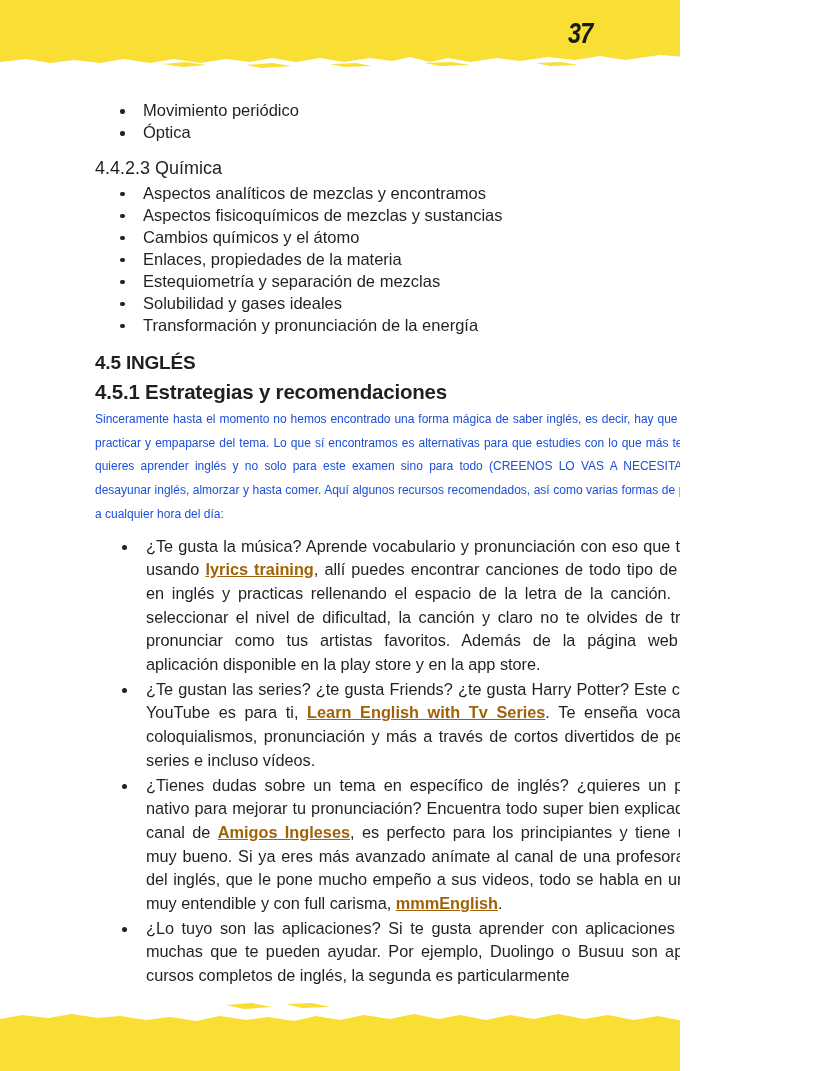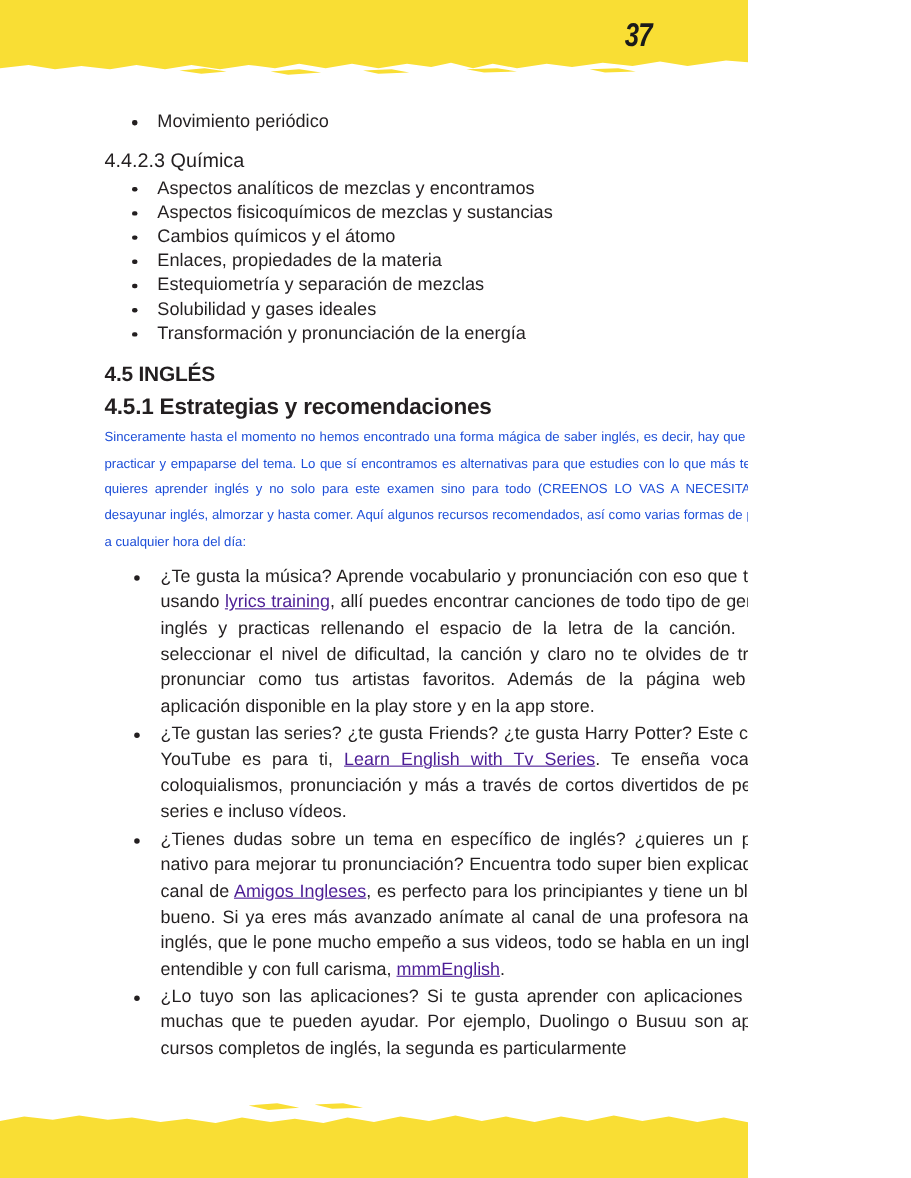--- a/index.html
+++ b/index.html
@@ -134,22 +134,23 @@
     left: 27px;
     top: 10px;
     width: 5px;
     height: 5px;
     border-radius: 50%;
     background: #231f20;
   }
   .main-list > li b { font-weight: normal; }
 
   a.doclink {
-    color: #4c1d95;
+    color: #a16207;
     text-decoration: underline;
+    font-weight: bold;
   }
 </style>
 </head>
 <body>
 
 <div class="page">
 
   <div class="banner banner-top">
     <svg viewBox="0 0 828 78" preserveAspectRatio="none" xmlns="http://www.w3.org/2000/svg">
       <path fill="#f9de34" d="M0,0 L828,0 L828,52 L812,54 L790,52 L762,57 L735,54 L700,58 L660,55 L625,60 L600,56 L575,60 L548,57 L520,61 L497,58 L470,62 L448,58 L430,62 L410,57 L392,61 L370,58 L344,62 L320,58 L296,62 L272,58 L250,62 L226,59 L200,63 L174,59 L150,63 L124,59 L100,63 L74,60 L50,63 L26,59 L0,62 Z"></path>
@@ -168,20 +169,21 @@
       <path fill="#f9de34" d="M0,26 L22,22 L48,25 L72,21 L98,25 L120,23 L146,27 L170,24 L196,28 L220,23 L246,27 L268,24 L294,28 L316,23 L340,27 L364,22 L390,26 L414,21 L438,26 L460,22 L486,27 L510,22 L534,26 L558,21 L584,26 L608,22 L634,27 L658,23 L684,28 L710,24 L736,28 L760,24 L786,28 L810,24 L828,27 L828,78 L0,78 Z"></path>
       <path fill="#f9de34" d="M226,12 L252,10 L272,14 L244,16 Z"></path>
       <path fill="#f9de34" d="M286,11 L312,10 L330,14 L302,15 Z"></path>
     </svg>
   </div>
 
   <div class="content">
 
     <ul class="simple-list">
       <li>Movimiento periódico</li>
+      <li>Óptica</li>
     </ul>
 
     <h3 class="sub-heading">4.4.2.3 Química</h3>
 
     <ul class="simple-list">
       <li>Aspectos analíticos de mezclas y encontramos</li>
       <li>Aspectos fisicoquímicos de mezclas y sustancias</li>
       <li>Cambios químicos y el átomo</li>
       <li>Enlaces, propiedades de la materia</li>
       <li>Estequiometría y separación de mezclas</li>

